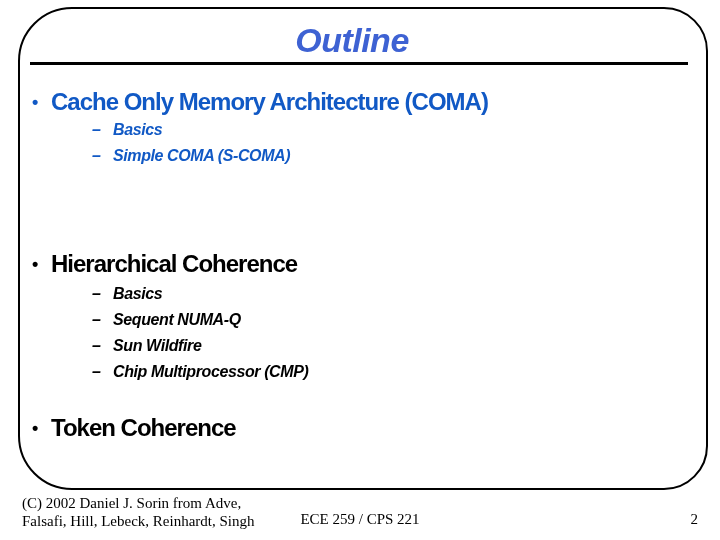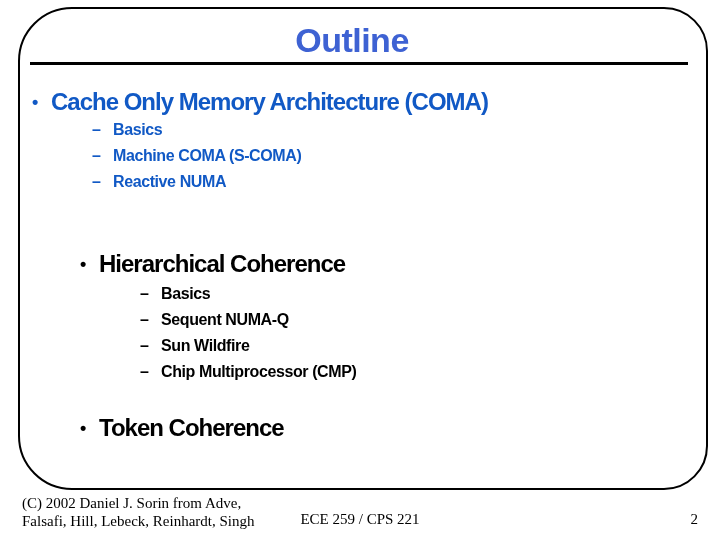--- a/index.html
+++ b/index.html
@@ -31,20 +31,21 @@
     position: absolute;
     top: 22px;
     left: 0;
     width: 704px;
     text-align: center;
     font-size: 34px;
     font-weight: bold;
     letter-spacing: -0.5px;
     color: var(--title-blue);
     line-height: 36px;
+    font-style: italic;
   }
   .title-rule {
     position: absolute;
     top: 62px;
     left: 30px;
     width: 658px;
     height: 3px;
     background: var(--border);
   }
   .heading {
@@ -68,28 +69,29 @@
     left: 92px;
     list-style: none;
     font-size: 16px;
     font-weight: bold;
     letter-spacing: -0.4px;
   }
   .sublist li {
     height: 26px;
     line-height: 26px;
     white-space: nowrap;
+    font-style: italic;
   }
   .sublist .dash {
     display: inline-block;
     width: 21px;
     letter-spacing: 0;
   }
   .c-blue { color: var(--body-blue); }
-  .c-black { color: var(--text); margin-left: 48px; }
+  .c-black { color: var(--text); }
 
   .sec1-head { top: 87px; }
   .sec1-list { top: 117px; }
   .sec2-head { top: 249px; }
   .sec2-list { top: 281px; }
   .sec3-head { top: 413px; }
 
   .footer-left {
     position: absolute;
     left: 22px;
@@ -124,22 +126,21 @@
 <div class="frame"></div>
 
 <div class="slide-title">Outline</div>
 <div class="title-rule"></div>
 
 <div class="heading sec1-head c-blue">
   <span class="dot">•</span><span class="htext">Cache Only Memory Architecture (COMA)</span>
 </div>
 <ul class="sublist sec1-list c-blue">
   <li><span class="dash">–</span><span>Basics</span></li>
-  <li><span class="dash">–</span><span>Machine COMA (S-COMA)</span></li>
-  <li><span class="dash">–</span><span>Reactive NUMA</span></li>
+  <li><span class="dash">–</span><span>Simple COMA (S-COMA)</span></li>
 </ul>
 
 <div class="heading sec2-head c-black">
   <span class="dot">•</span><span class="htext">Hierarchical Coherence</span>
 </div>
 <ul class="sublist sec2-list c-black">
   <li><span class="dash">–</span><span>Basics</span></li>
   <li><span class="dash">–</span><span>Sequent NUMA-Q</span></li>
   <li><span class="dash">–</span><span>Sun Wildfire</span></li>
   <li><span class="dash">–</span><span>Chip Multiprocessor (CMP)</span></li>

